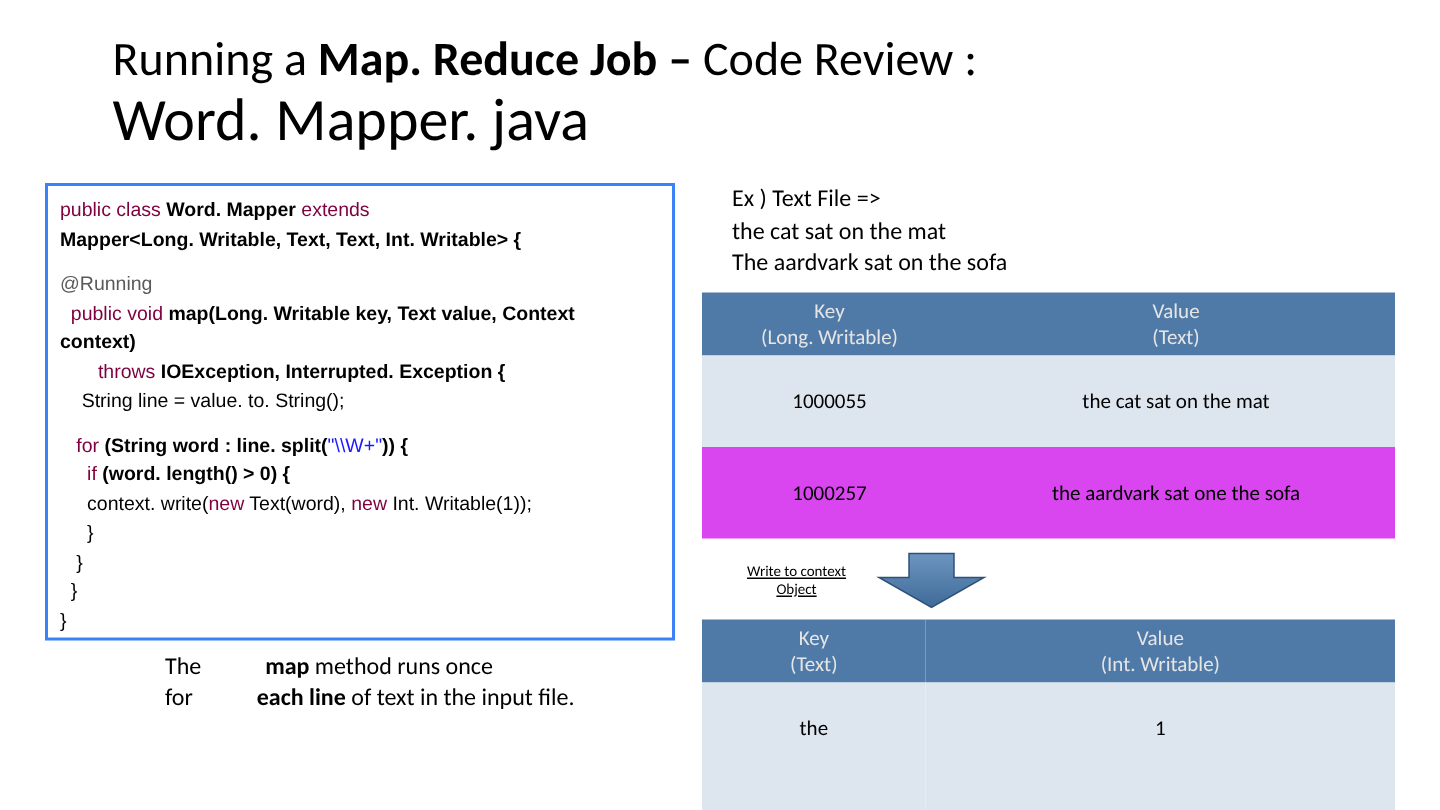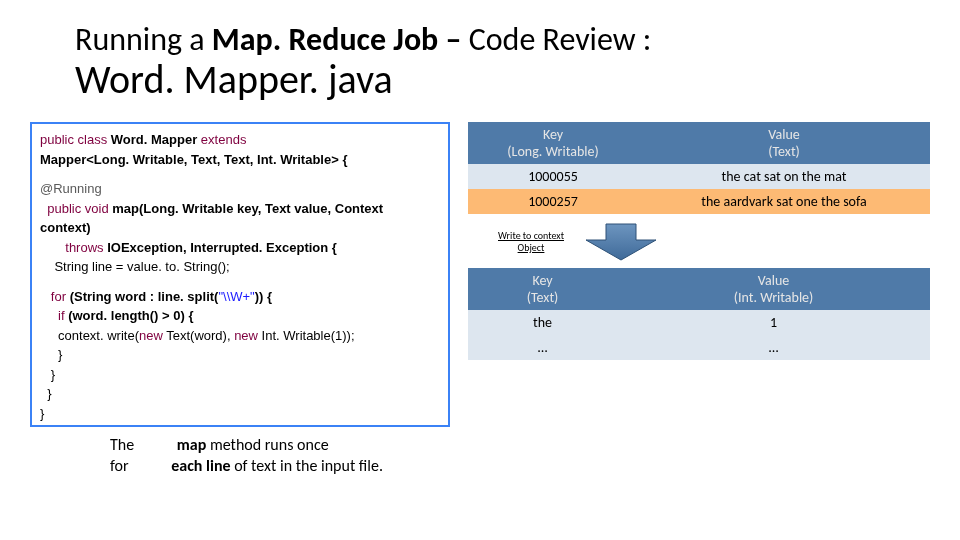--- a/index.html
+++ b/index.html
@@ -29,23 +29,23 @@
   .code-box .str { color: #1a1aff; }
   .code-box div { white-space: pre; }
   .footnote {
     font-size: 16px; margin-top: 8px; margin-left: 80px;
     line-height: 1.3;
   }
   .footnote b { font-weight: 700; margin-left: 39px; }
   .example-text { font-size: 16px; line-height: 1.35; margin-bottom: 8px; margin-left: 20px; }
   table { border-collapse: collapse; width: 100%; margin-bottom: 8px; font-size: 14px; }
   th { background: #4f7aa8; color: #e5e5e5; font-weight: 400; padding: 4px 6px; text-align: center; }
-  td { padding: 4px 6px; text-align: center; }
+  td { padding: 22px 6px; text-align: center; }
   tr.band-a td { background: #dde6ef; }
-  tr.band-b td { background: #fdba74; }
+  tr.band-b td { background: #d946ef; }
   .write-row { display: flex; align-items: center; gap: 12px; margin: 4px 0 6px 30px; }
   .write-label { font-size: 10px; text-align: center; line-height: 1.2; text-decoration: underline; }
   .arrow-svg { width: 90px; height: 40px; }
 </style>
 </head>
 <body>
 
 <div class="title-block">
   <div class="title-line1">
     <span>Running a </span><span class="bold">Map. Reduce Job – </span><span>Code Review :</span>
@@ -73,20 +73,25 @@
       <div>  }</div>
       <div>}</div>
     </div>
     <div class="footnote">
       <span>The </span><b>map </b><span>method runs once</span><br>
       <span>for </span><b>each line </b><span>of text in the input file.</span>
     </div>
   </div>
 
   <div class="col-right">
+    <div class="example-text">
+      <div>Ex ) Text File =&gt;</div>
+      <div>the cat sat on the mat</div>
+      <div>The aardvark sat on the sofa</div>
+    </div>
 
     <table>
       <tbody>
           <tr>
         <th><span>Key</span><br><span>(Long. Writable)</span></th>
         <th><span>Value</span><br><span>(Text)</span></th>
       </tr>
       <tr class="band-a">
             <td>1000055</td>
             <td>the cat sat on the mat</td>

